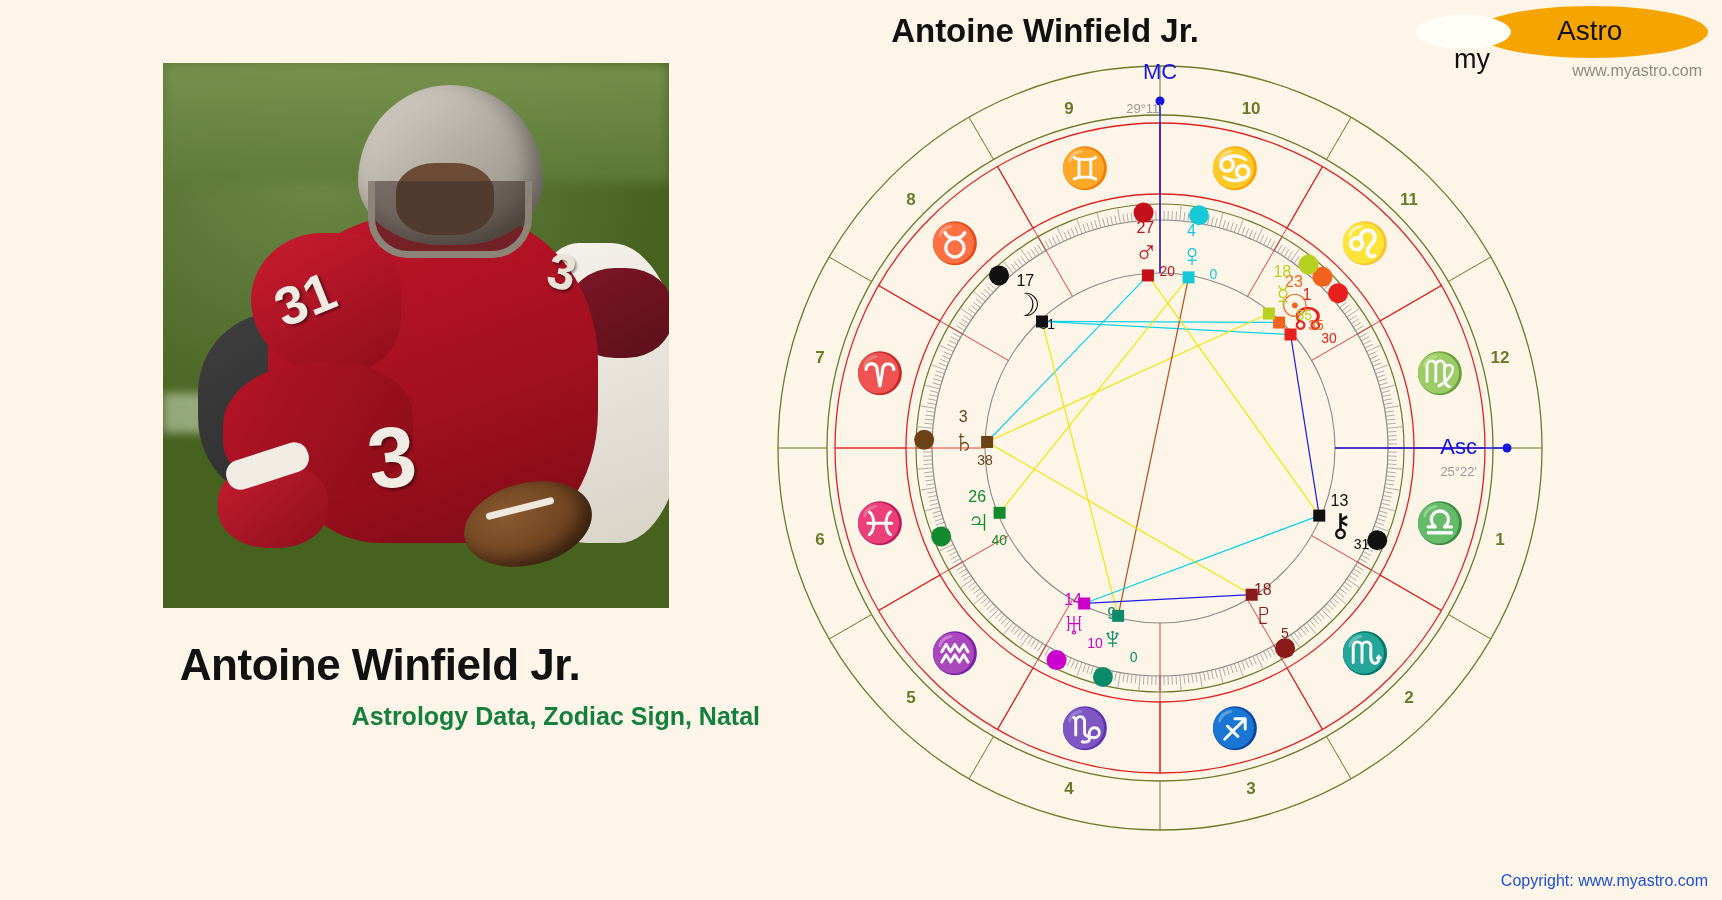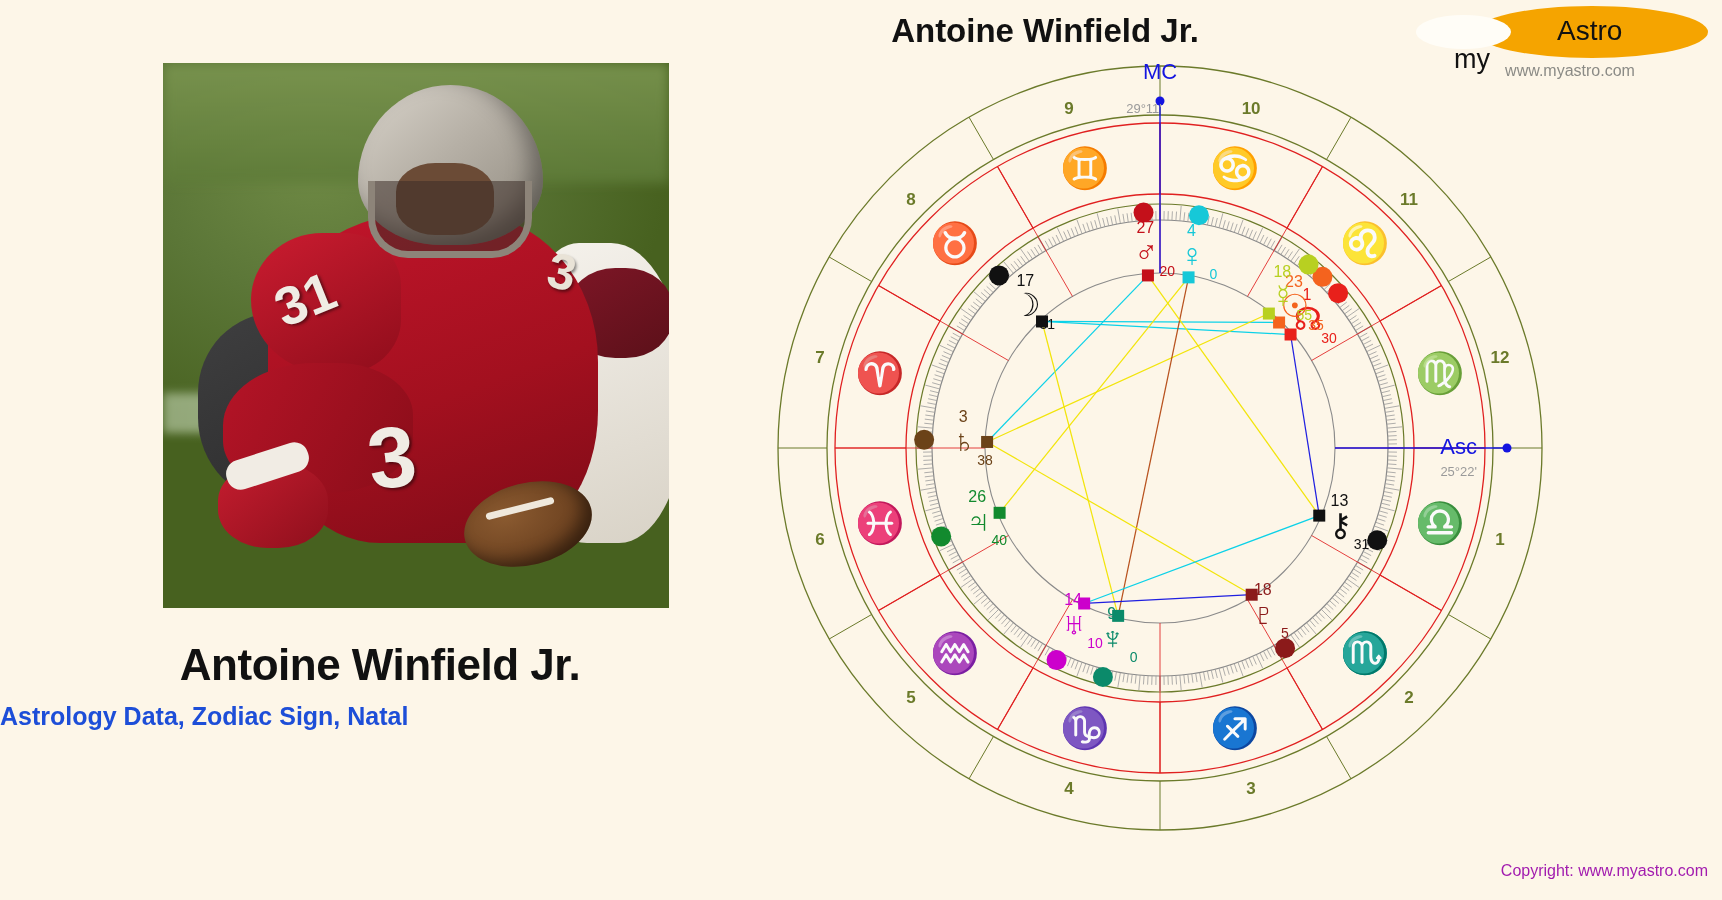--- a/index.html
+++ b/index.html
@@ -65,38 +65,38 @@
       background: linear-gradient(150deg,#7d1626,#5b1019); border-radius: 45%; }
   .jersey-num { position: absolute; color: #f0ece4; font-weight: bold;
       font-family: "Liberation Sans", sans-serif; text-shadow: 2px 2px 3px rgba(0,0,0,.45); }
   #num-shoulder { left: 112px; top: 205px; font-size: 54px; transform: rotate(-22deg); }
   #num-chest { left: 205px; top: 345px; font-size: 86px; transform: rotate(-7deg); }
   #num-back { left: 385px; top: 180px; font-size: 50px; transform: rotate(12deg); color:#e9e3d7;}
 
   #left-title { position: absolute; left: 0; top: 640px; width: 760px;
       text-align: center; font-size: 44px; font-weight: bold; color: #111; letter-spacing:-.5px;}
   #left-sub { position: absolute; left: 0; top: 700px; width: 760px;
-      text-align: left; font-size: 25px; font-weight: bold; color: #1d4ed8; line-height: 1.35; }
+      text-align: right; font-size: 25px; font-weight: bold; color: #15803d; line-height: 1.35; }
 
   
   #chart-title { position: absolute; left: 765px; top: 12px; width: 560px;
       text-align: center; font-size: 33px; font-weight: bold; color: #111; }
 
   #logo-wrap { position: absolute; right: 14px; top: 6px; width: 300px; height: 80px; }
   #logo-ellipse { position: absolute; right: 0; top: 0; width: 232px; height: 52px;
       background: #f5a400; border-radius: 50%/50%; }
   #logo-inner { position: absolute; left: 8px; top: 9px; width: 95px; height: 34px;
       background: #fffdf7; border-radius: 50%/50%; }
   #logo-my { position: absolute; left: 46px; top: 10px; font-size: 27px; color: #111; margin-top: 28px; }
   #logo-astro { position: absolute; left: 105px; top: 9px; font-size: 28px; color: #111; margin-left: 44px; }
-  #logo-url { position: absolute; right: 22px; top: 56px; width: 232px; text-align: center;
+  #logo-url { position: absolute; right: 6px; top: 56px; width: 232px; text-align: right;
       font-size: 16px; color: #8b8b86; }
 
-  #copyright { position: absolute; right: 14px; bottom: 20px;
-      font-size: 16px; color: #a21caf; margin-top: 21px; }
+  #copyright { position: absolute; right: 14px; bottom: 10px;
+      font-size: 16px; color: #1d4ed8; margin-top: 21px; }
 
   
   #chart-svg { position: absolute; left: 760px; top: 48px; }
 
   text { font-family: "Liberation Sans", sans-serif; }
 </style>
 </head>
 <body>
 
 <div id="root">

